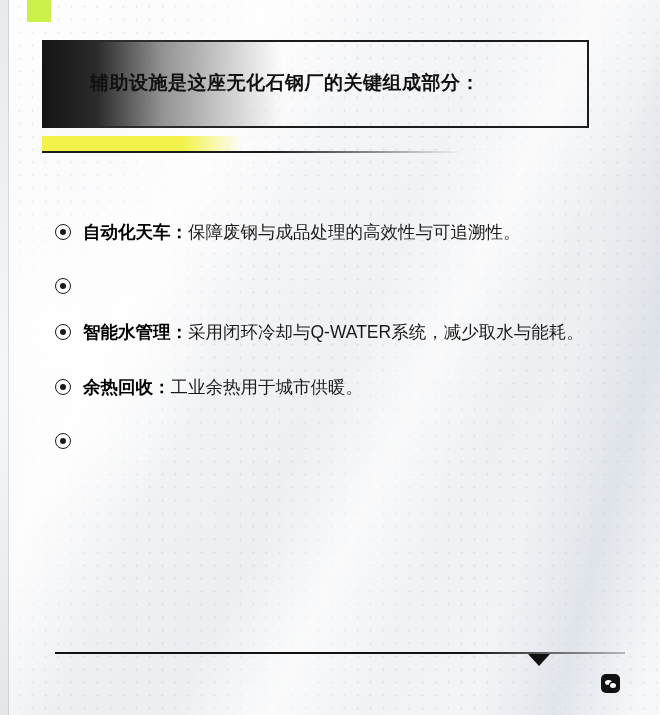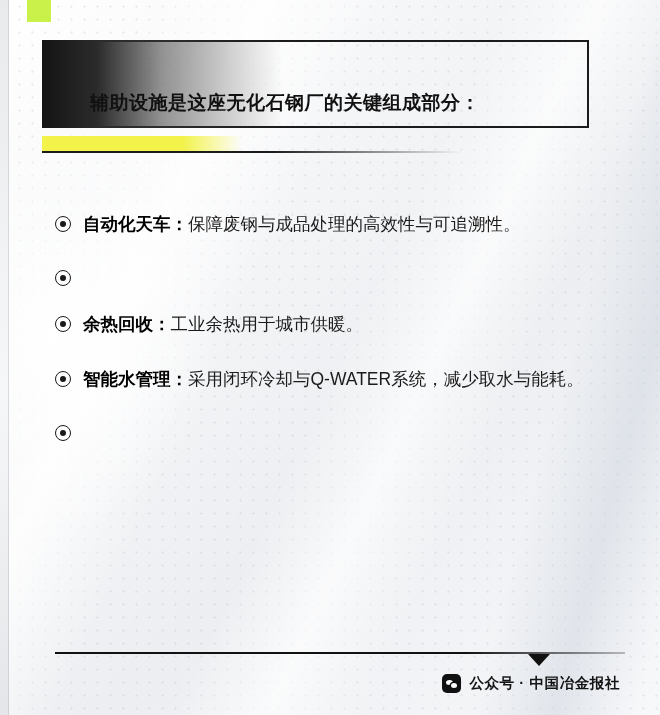--- a/index.html
+++ b/index.html
@@ -95,21 +95,20 @@
   }
   .heading-text {
     position: absolute;
     left: 48px;
     top: 30px;
     font-size: 19px;
     font-weight: 700;
     color: #111;
     letter-spacing: 0.5px;
     white-space: nowrap;
-    margin-top: 20px;
   }
   .heading-underline {
     position: absolute;
     left: 0;
     top: 96px;
     width: 140px;
     height: 16px;
     background: #f2f24a;
   }
   .heading-underline2 {
@@ -126,21 +125,21 @@
     top: 111px;
     width: 420px;
     height: 2px;
     background: linear-gradient(90deg, #1b1b1b 0%, #1b1b1b 55%, rgba(27,27,27,0) 100%);
   }
 
   
   .list {
     position: absolute;
     left: 55px;
-    top: 208px;
+    top: 216px;
     width: 570px;
   }
   .item {
     display: flex;
     align-items: flex-start;
     margin-bottom: 22px;
   }
   .bullet {
     flex: 0 0 auto;
     width: 16px;
@@ -267,36 +266,35 @@
       </div>
     </div>
 
     <div class="item">
       <span class="bullet"></span>
     </div>
 
     <div class="item">
       <span class="bullet"></span>
       <div class="item-text">
+        <span class="item-term">智能水管理：</span><span class="item-body">采用闭环冷却与Q-WATER系统，减少取水与能耗。</span>
+      </div>
+    </div>
+
+    <div class="item">
+      <span class="bullet"></span>
+      <div class="item-text">
         <span class="item-term">余热回收：</span><span class="item-body">工业余热用于城市供暖。</span>
-      </div>
-    </div>
-
-    <div class="item">
-      <span class="bullet"></span>
-      <div class="item-text">
-        <span class="item-term">智能水管理：</span><span class="item-body">采用闭环冷却与Q-WATER系统，减少取水与能耗。</span>
       </div>
     </div>
 
     <div class="item">
       <span class="bullet"></span>
     </div>
 
   </div>
 
   <div class="footer-rule"></div>
   <div class="footer-notch"></div>
   <div class="footer-brand">
     <span class="wechat-icon"></span>
-    <span class="footer-text">公众号 · 中国冶金报社</span>
   </div>
 </div>
 
 </body></html>

